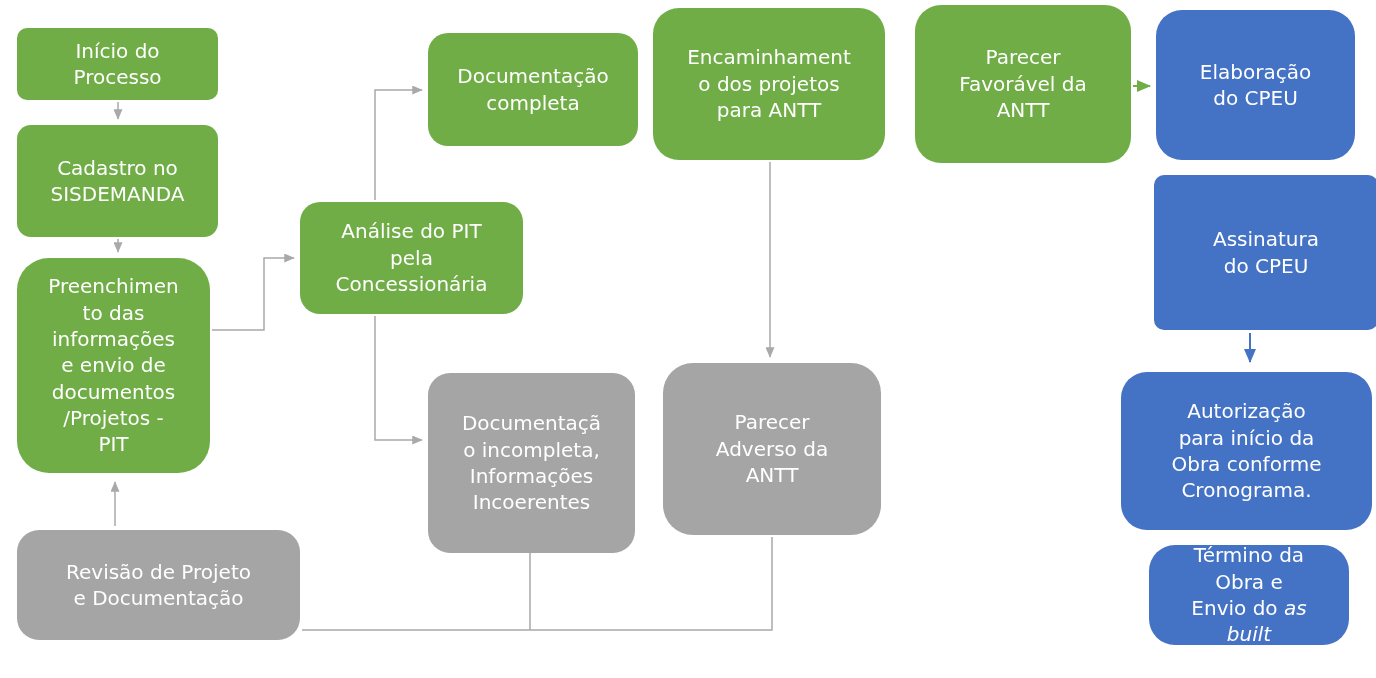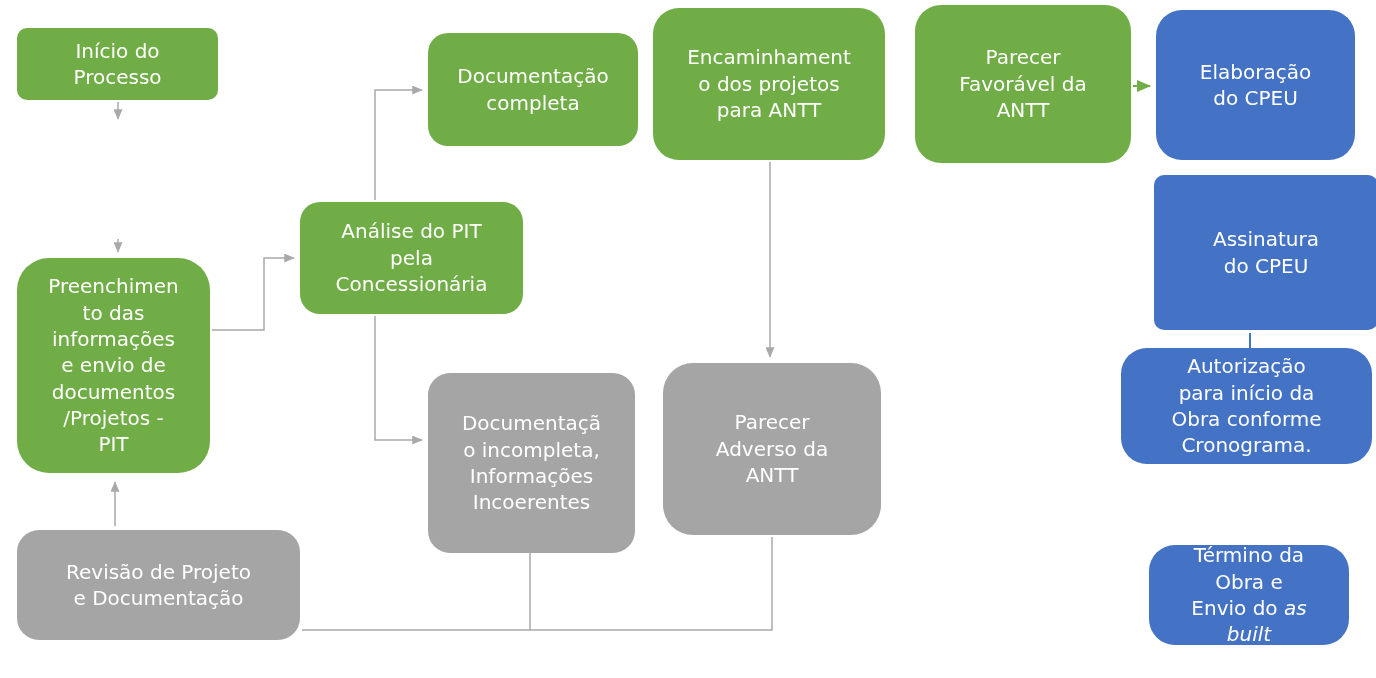--- a/index.html
+++ b/index.html
@@ -74,20 +74,24 @@
     <path class="c" d="M530,515 L530,630"></path>
     <path class="c" d="M772,537 L772,630 L302,630"></path>
     <path class="c" d="M115,526 L115,482" marker-end="url(#arrow-gray)"></path>
   </svg>
 
   <div class="node green" style="left:17px; top:28px; width:201px; height:72px; border-radius:10px;">
     <span class="label">Início do
 Processo</span>
   </div>
 
+  <div class="node green" style="left:17px; top:125px; width:201px; height:112px; border-radius:14px;">
+    <span class="label">Cadastro no
+SISDEMANDA</span>
+  </div>
 
   <div class="node green" style="left:17px; top:258px; width:193px; height:215px; border-radius:32px;">
     <span class="label">Preenchimen
 to das
 informações
 e envio de
 documentos
 /Projetos -
 PIT</span>
   </div>
@@ -118,21 +122,21 @@
   <div class="node blue" style="left:1156px; top:10px; width:199px; height:150px; border-radius:26px;">
     <span class="label">Elaboração
 do CPEU</span>
   </div>
 
   <div class="node blue" style="left:1154px; top:175px; width:224px; height:155px; border-radius:10px;">
     <span class="label">Assinatura
 do CPEU</span>
   </div>
 
-  <div class="node blue" style="left:1121px; top:348px; width:251px; height:116px; border-radius:26px;">
+  <div class="node blue" style="left:1121px; top:372px; width:251px; height:158px; border-radius:26px;">
     <span class="label">Autorização
 para início da
 Obra conforme
 Cronograma.</span>
   </div>
 
   <div class="node blue" style="left:1149px; top:545px; width:200px; height:100px; border-radius:26px;">
     <span class="label"><span>Término da
 Obra e
 Envio do </span><em>as

